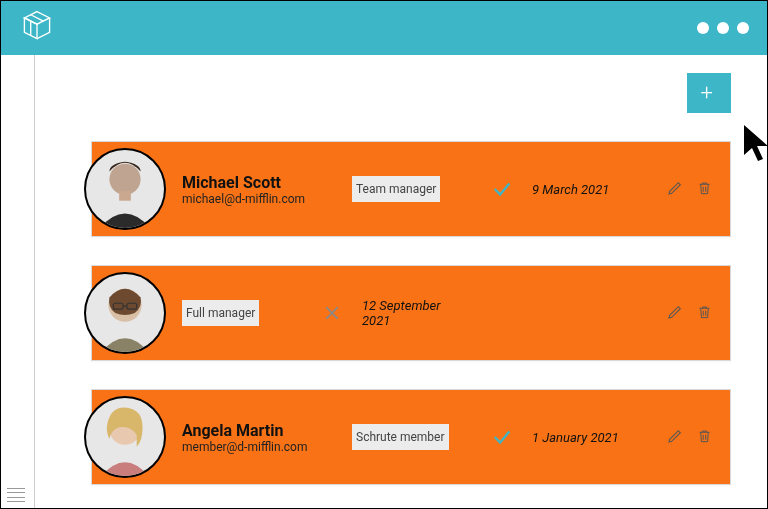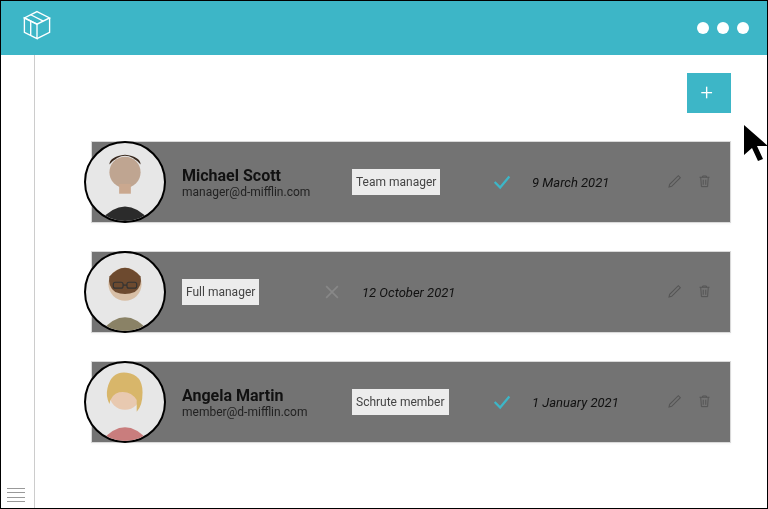--- a/index.html
+++ b/index.html
@@ -11,21 +11,21 @@
   .dots span { width:12px; height:12px; border-radius:50%; background:#fff; display:block; }
   .sidebar { position:absolute; left:0; top:54px; bottom:0; width:34px; border-right:1px solid #ccc; background:#fff; }
   .hamb { position:absolute; left:6px; bottom:6px; width:18px; height:14px; display:flex; flex-direction:column; justify-content:space-between; }
   .hamb span { height:1px; background:#999; display:block; }
   .content { position:absolute; left:34px; right:0; top:54px; bottom:0; padding:18px 36px 28px 56px; }
   .invite-wrap { display:flex; justify-content:flex-end; margin-bottom:28px; position:relative; }
   .invite { background:#3db6c7; color:#fff; border:none; height:40px; padding:0 18px 0 14px; display:flex; align-items:center; gap:12px; font-size:13px; cursor:pointer; }
   .invite .plus { font-size:22px; font-weight:300; line-height:1; }
   .cursor { position:absolute; left:650px; top:50px; pointer-events:none; }
   .list { display:flex; flex-direction:column; gap:28px; }
-  .row { position:relative; height:82px; border:1px solid #d9d9d9; background:#737373; display:flex; align-items:center; padding-left:90px; padding-right:16px; box-shadow:0 1px 2px rgba(0,0,0,0.04); }
+  .row { position:relative; height:96px; border:1px solid #d9d9d9; background:#f97316; display:flex; align-items:center; padding-left:90px; padding-right:16px; box-shadow:0 1px 2px rgba(0,0,0,0.04); }
   .avatar { position:absolute; left:-8px; top:50%; transform:translateY(-50%); width:82px; height:82px; border-radius:50%; border:2px solid #000; background:#e7e7e7; overflow:hidden; display:flex; align-items:flex-end; justify-content:center; }
   .avatar svg { width:100%; height:100%; }
   .who { flex:0 0 170px; }
   .name { font-weight:700; font-size:16px; color:#111; }
   .email { font-size:12px; color:#222; }
   .role { flex:0 0 120px; display:flex; }
   .role span { background:#ececec; color:#444; font-size:12px; padding:6px 4px; }
   .status { flex:0 0 60px; display:flex; justify-content:center; }
   .date { flex:0 0 110px; font-size:13px; color:#111;font-style:italic; }
   .actions { margin-left:auto; display:flex; gap:10px; align-items:center; }
@@ -79,21 +79,21 @@
         <div class="avatar">
           <svg viewBox="0 0 80 80">
               <circle cx="40" cy="30" r="16" fill="#bfa591"></circle>
               <rect x="34" y="42" width="12" height="10" fill="#caa88f"></rect>
               <path d="M14 80 Q40 50 66 80 Z" fill="#2b2b2b"></path>
               <path d="M24 22 Q40 4 56 22 Q56 14 40 12 Q24 14 24 22 Z" fill="#3a2a1f"></path>
             </svg>
         </div>
         <div class="who">
           <div class="name">Michael Scott</div>
-          <div class="email">manager@d-mifflin.com</div>
+          <div class="email">michael@d-mifflin.com</div>
         </div>
         <div class="role">
             <span>Team manager</span>
           </div>
         <div class="status">
           <svg width="22" height="22" viewBox="0 0 24 24" fill="none" stroke="#3db6c7" stroke-width="2.5">
               <path d="M4 12 L10 18 L20 6"></path>
             </svg>
         </div>
         <div class="date">9 March 2021</div>
@@ -123,21 +123,21 @@
             </svg>
         </div>
         <div class="role">
             <span>Full manager</span>
           </div>
         <div class="status">
           <svg width="20" height="20" viewBox="0 0 24 24" fill="none" stroke="#888" stroke-width="2">
               <path d="M5 5 L19 19 M19 5 L5 19"></path>
             </svg>
         </div>
-        <div class="date">12 October 2021</div>
+        <div class="date">12 September 2021</div>
         <div class="actions">
           <button class="iconbtn">
             <svg width="16" height="16" viewBox="0 0 24 24" fill="none" stroke="#555" stroke-width="1.6">
                 <path d="M3 21 L7 20 L20 7 L17 4 L4 17 Z"></path>
               </svg>
           </button>
           <button class="iconbtn">
             <svg width="15" height="16" viewBox="0 0 24 24" fill="none" stroke="#555" stroke-width="1.6">
                 <path d="M4 6 H20 M9 6 V4 H15 V6 M6 6 L7 21 H17 L18 6 M10 10 V18 M14 10 V18"></path>
               </svg>

